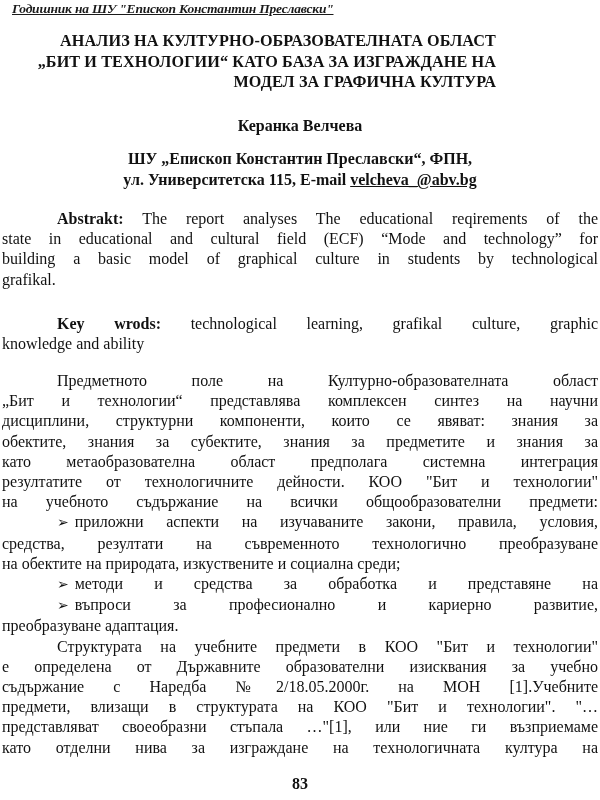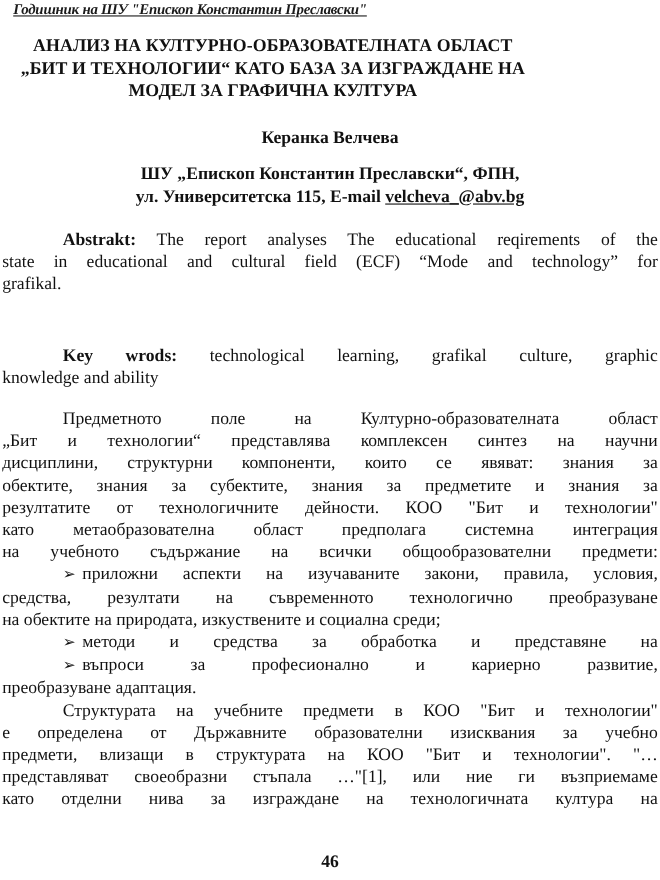--- a/index.html
+++ b/index.html
@@ -8,21 +8,21 @@
     font-family: "Liberation Serif", "DejaVu Serif", serif;
     color: #111;
   }
   .running-head {
     position: absolute; left: 12px; top: 1px;
     font-style: italic; font-weight: bold; font-size: 13.5px;
     text-decoration: underline; letter-spacing: -0.2px; color: #1a1a1a;
   }
   .title {
     position: absolute; left: 0; top: 31px; width: 496px;
-    text-align: center; font-weight: bold; font-size: 16.2px;
+    text-align: right; font-weight: bold; font-size: 16.2px;
     line-height: 20.5px; letter-spacing: 0.1px;
   }
   .title div { white-space: nowrap; }
   .author {
     position: absolute; left: 0; top: 117px; width: 600px; text-align: center;
     font-weight: bold; font-size: 16px;
   }
   .affil {
     position: absolute; left: 0; top: 148px; width: 600px; text-align: center;
     font-weight: bold; font-size: 16px; line-height: 21px;
@@ -59,46 +59,48 @@
 <div class="author">Керанка Велчева</div>
 
 <div class="affil">
   <div>ШУ „Епископ Константин Преславски“, ФПН,</div>
   <div><span>ул. Университетска 115, E-mail </span><span class="email">velcheva_@abv.bg</span></div>
 </div>
 
 <div class="block abstract">
   <span class="line indent"><span class="b">Abstrakt:</span><span> The report analyses The educational reqirements of the</span></span>
   <span class="line">state in educational and cultural field (ECF) “Mode and technology” for</span>
+  <span class="line">building a basic model of graphical culture in students by technological</span>
   <span class="line last">grafikal.</span>
 </div>
 
 <div class="block keywords">
   <span class="line indent"><span class="b">Key wrods:</span><span> technological learning, grafikal culture, graphic</span></span>
   <span class="line last">knowledge and ability</span>
 </div>
 
 <div class="block body1">
   <span class="line indent">Предметното поле на Културно-образователната област</span>
   <span class="line">„Бит и технологии“ представлява комплексен синтез на научни</span>
   <span class="line">дисциплини, структурни компоненти, които се явяват: знания за</span>
   <span class="line">обектите, знания за субектите, знания за предметите и знания за</span>
+  <span class="line">като метаобразователна област предполага системна интеграция</span>
   <span class="line">резултатите от технологичните дейности. КОО "Бит и технологии"</span>
-  <span class="line">като метаобразователна област предполага системна интеграция</span>
   <span class="line">на учебното съдържание на всички общообразователни предмети:</span>
 
   <span class="line indent"><span class="bullet">➢</span><span>приложни аспекти на изучаваните закони, правила, условия,</span></span>
   <span class="line">средства, резултати на съвременното технологично преобразуване</span>
   <span class="line last">на обектите на природата, изкуствените и социална среди;</span>
 
   <span class="line indent"><span class="bullet">➢</span><span>методи и средства за обработка и представяне на</span></span>
 
   <span class="line indent"><span class="bullet">➢</span><span>въпроси за професионално и кариерно развитие,</span></span>
   <span class="line last">преобразуване адаптация.</span>
 
   <span class="line indent">Структурата на учебните предмети в КОО "Бит и технологии"</span>
   <span class="line">е определена от Държавните образователни изисквания за учебно</span>
+  <span class="line">съдържание  с Наредба №2/18.05.2000г. на МОН [1].Учебните</span>
   <span class="line">предмети, влизащи в структурата на КОО "Бит и технологии". "…</span>
   <span class="line">представляват своеобразни стъпала …"[1], или ние ги възприемаме</span>
   <span class="line">като отделни нива за изграждане на технологичната култура на</span>
 </div>
 
-<div class="pagenum">46</div>
+<div class="pagenum">83</div>
 
 </body></html>

